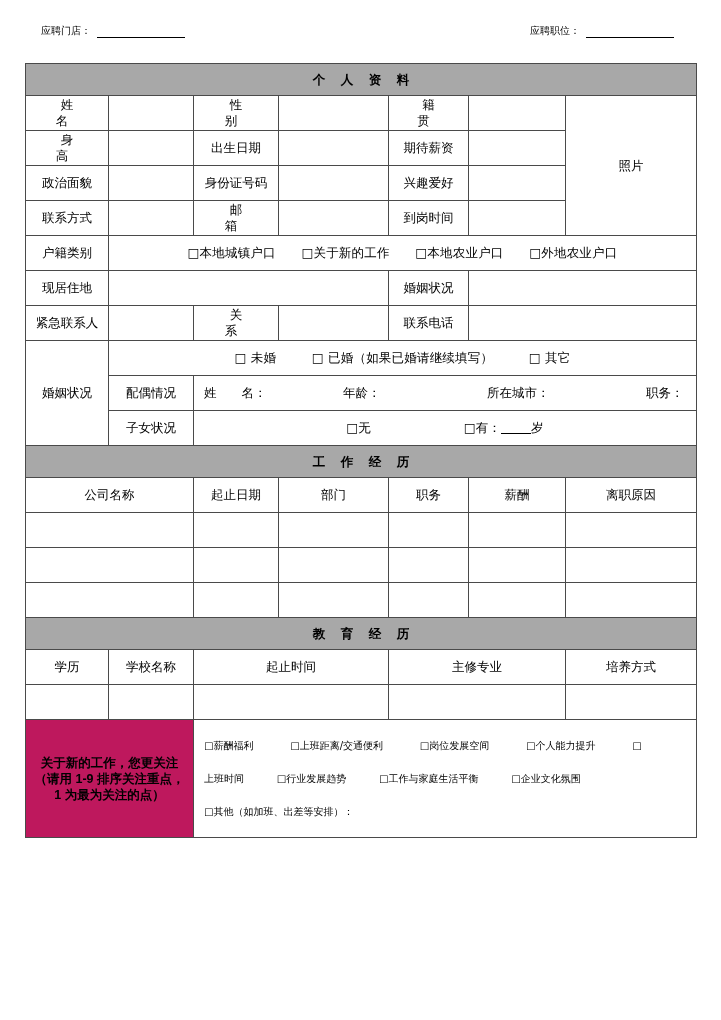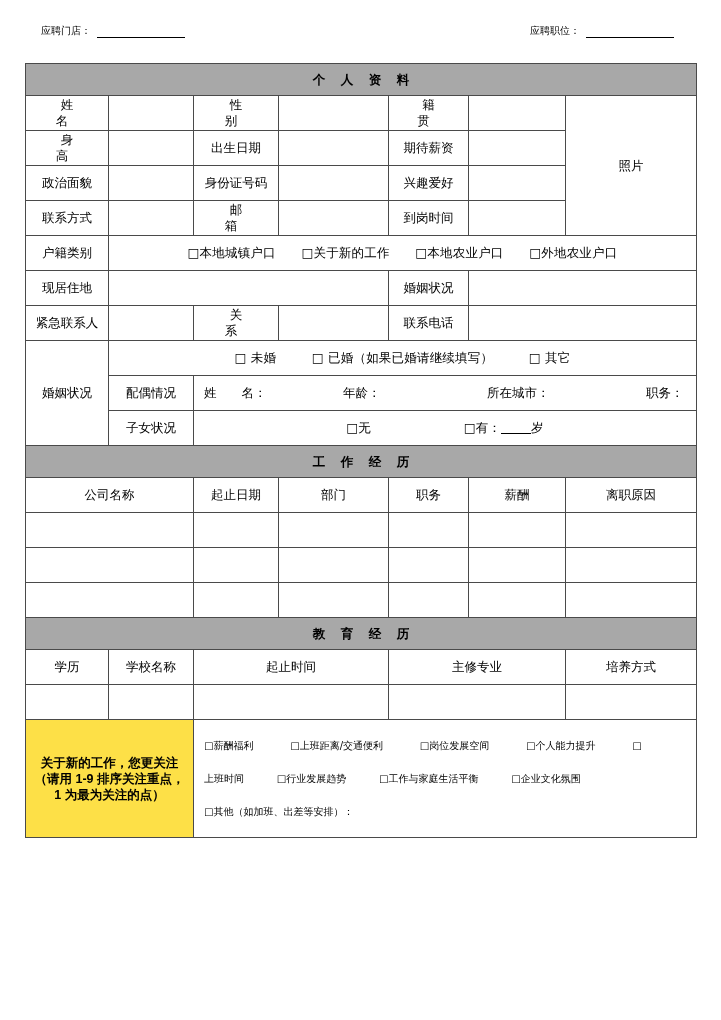--- a/index.html
+++ b/index.html
@@ -115,21 +115,21 @@
     padding-left: 8px;
     gap: 19px;
   }
   .spouse-fields span { white-space: nowrap; }
   .sf1 { width: 120px; text-align: left; }
   .sf2 { width: 125px; text-align: left; }
   .sf3 { width: 140px; text-align: left; }
   .sf4 { text-align: left; }
 
   .left-note {
-    background: #fde047;
+    background: #be185d;
     font-weight: bold;
     font-size: 12.5px;
     line-height: 30px;
     padding: 4px 3px;
   }
   .left-note div { white-space: nowrap; }
 
   .focus-cell {
     text-align: left;
     vertical-align: top;

